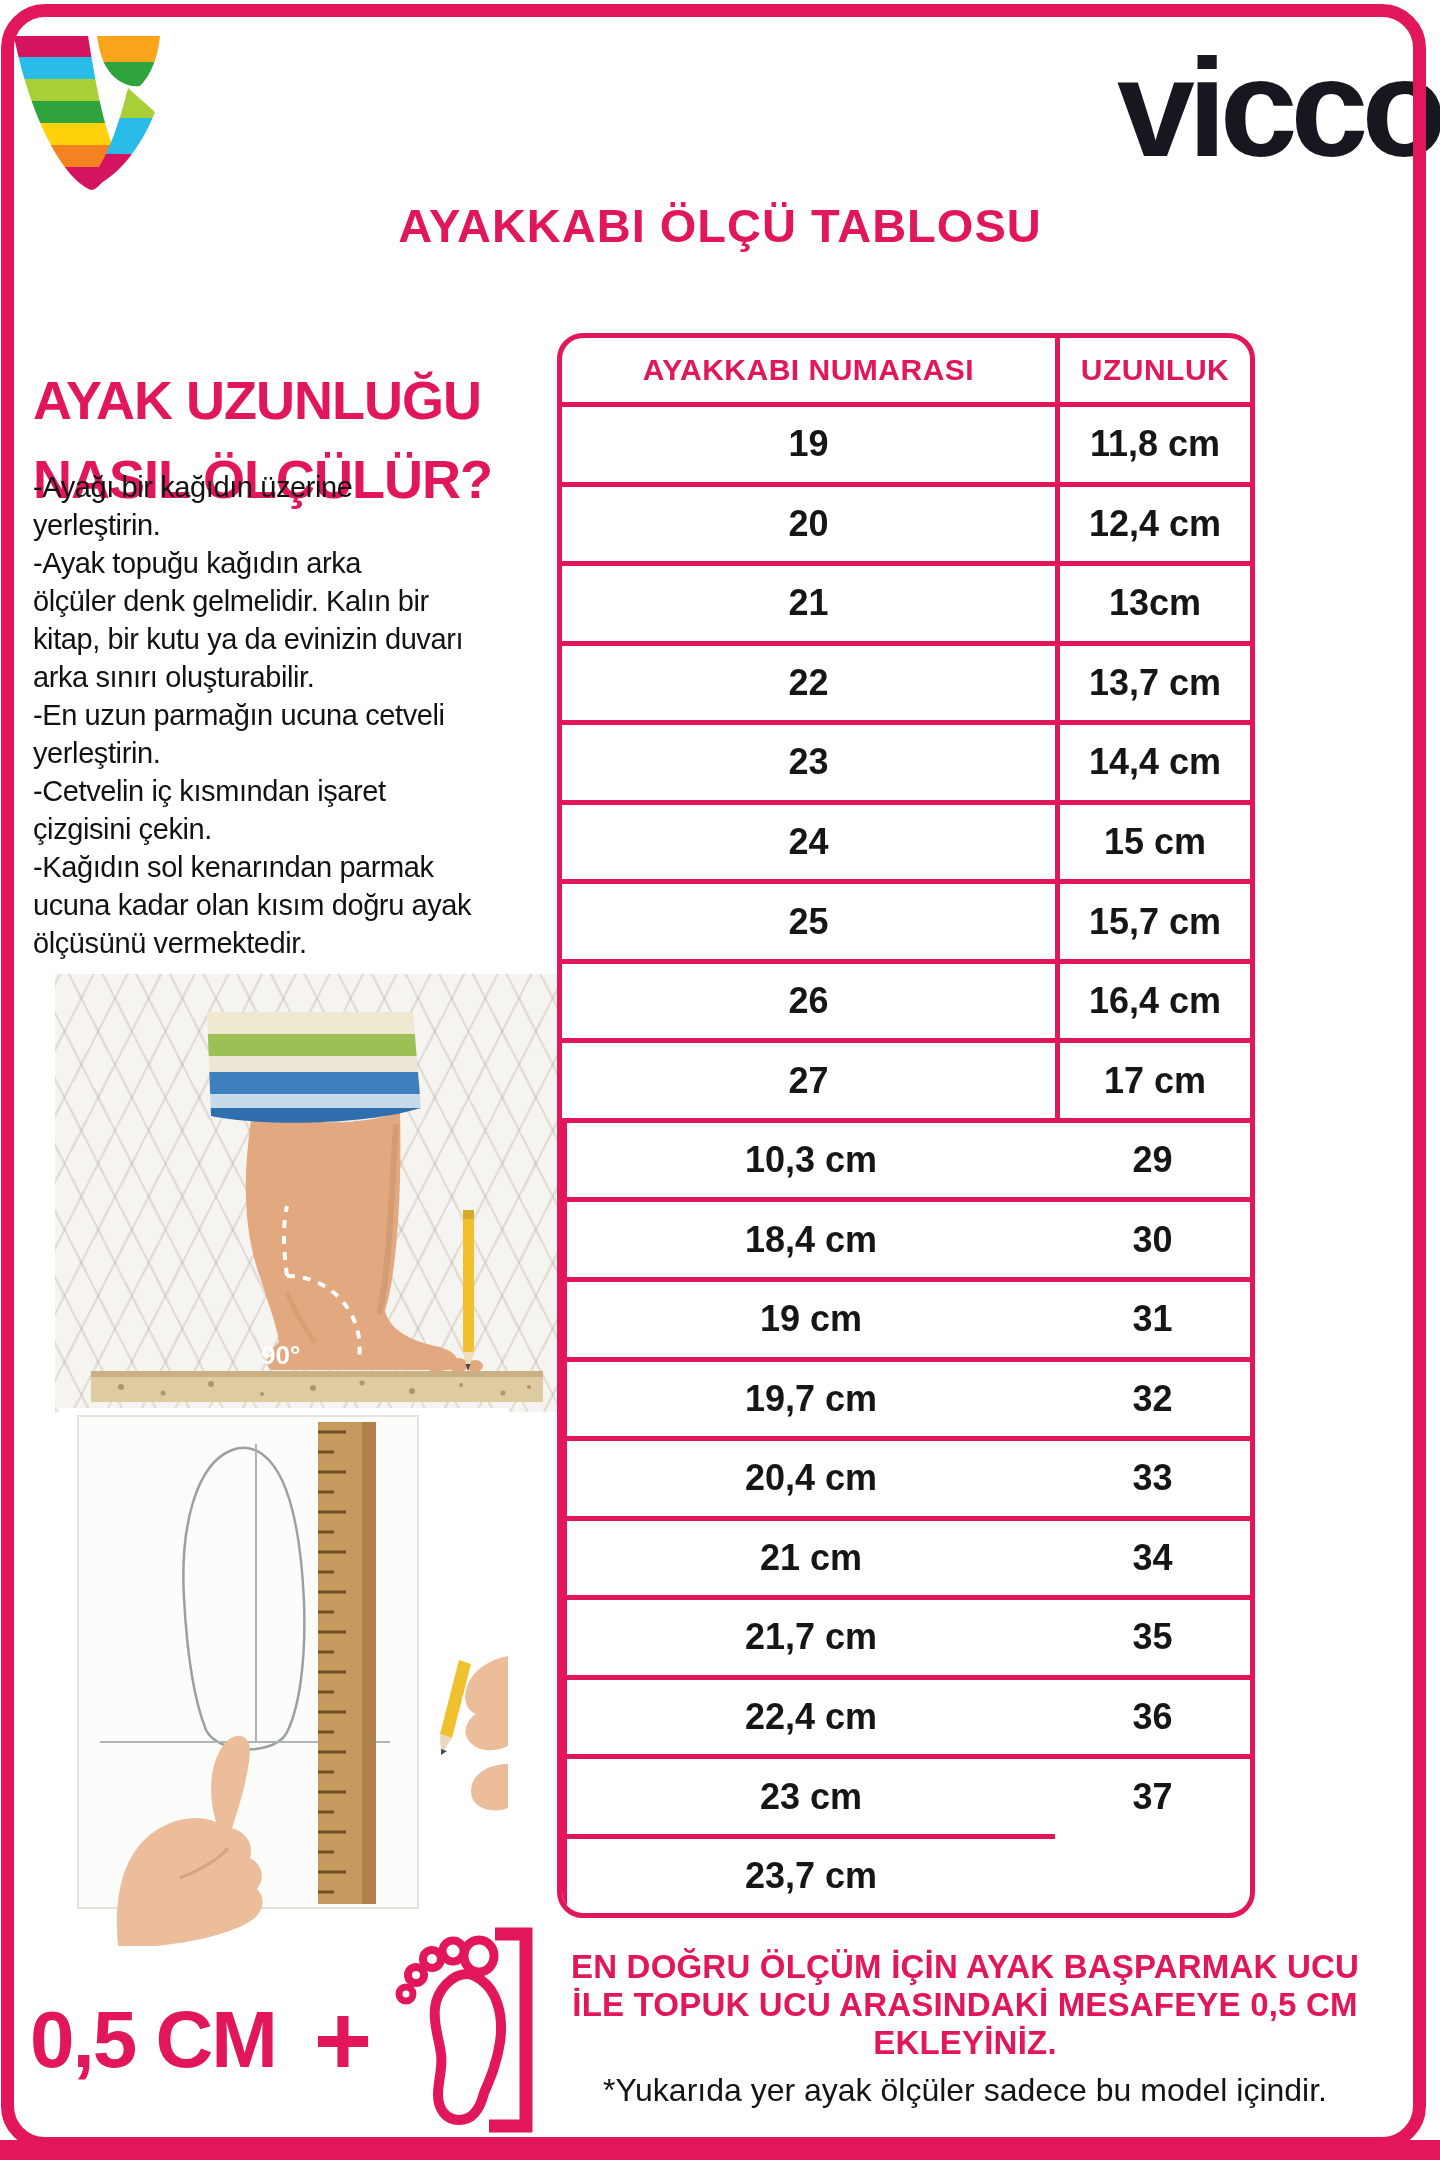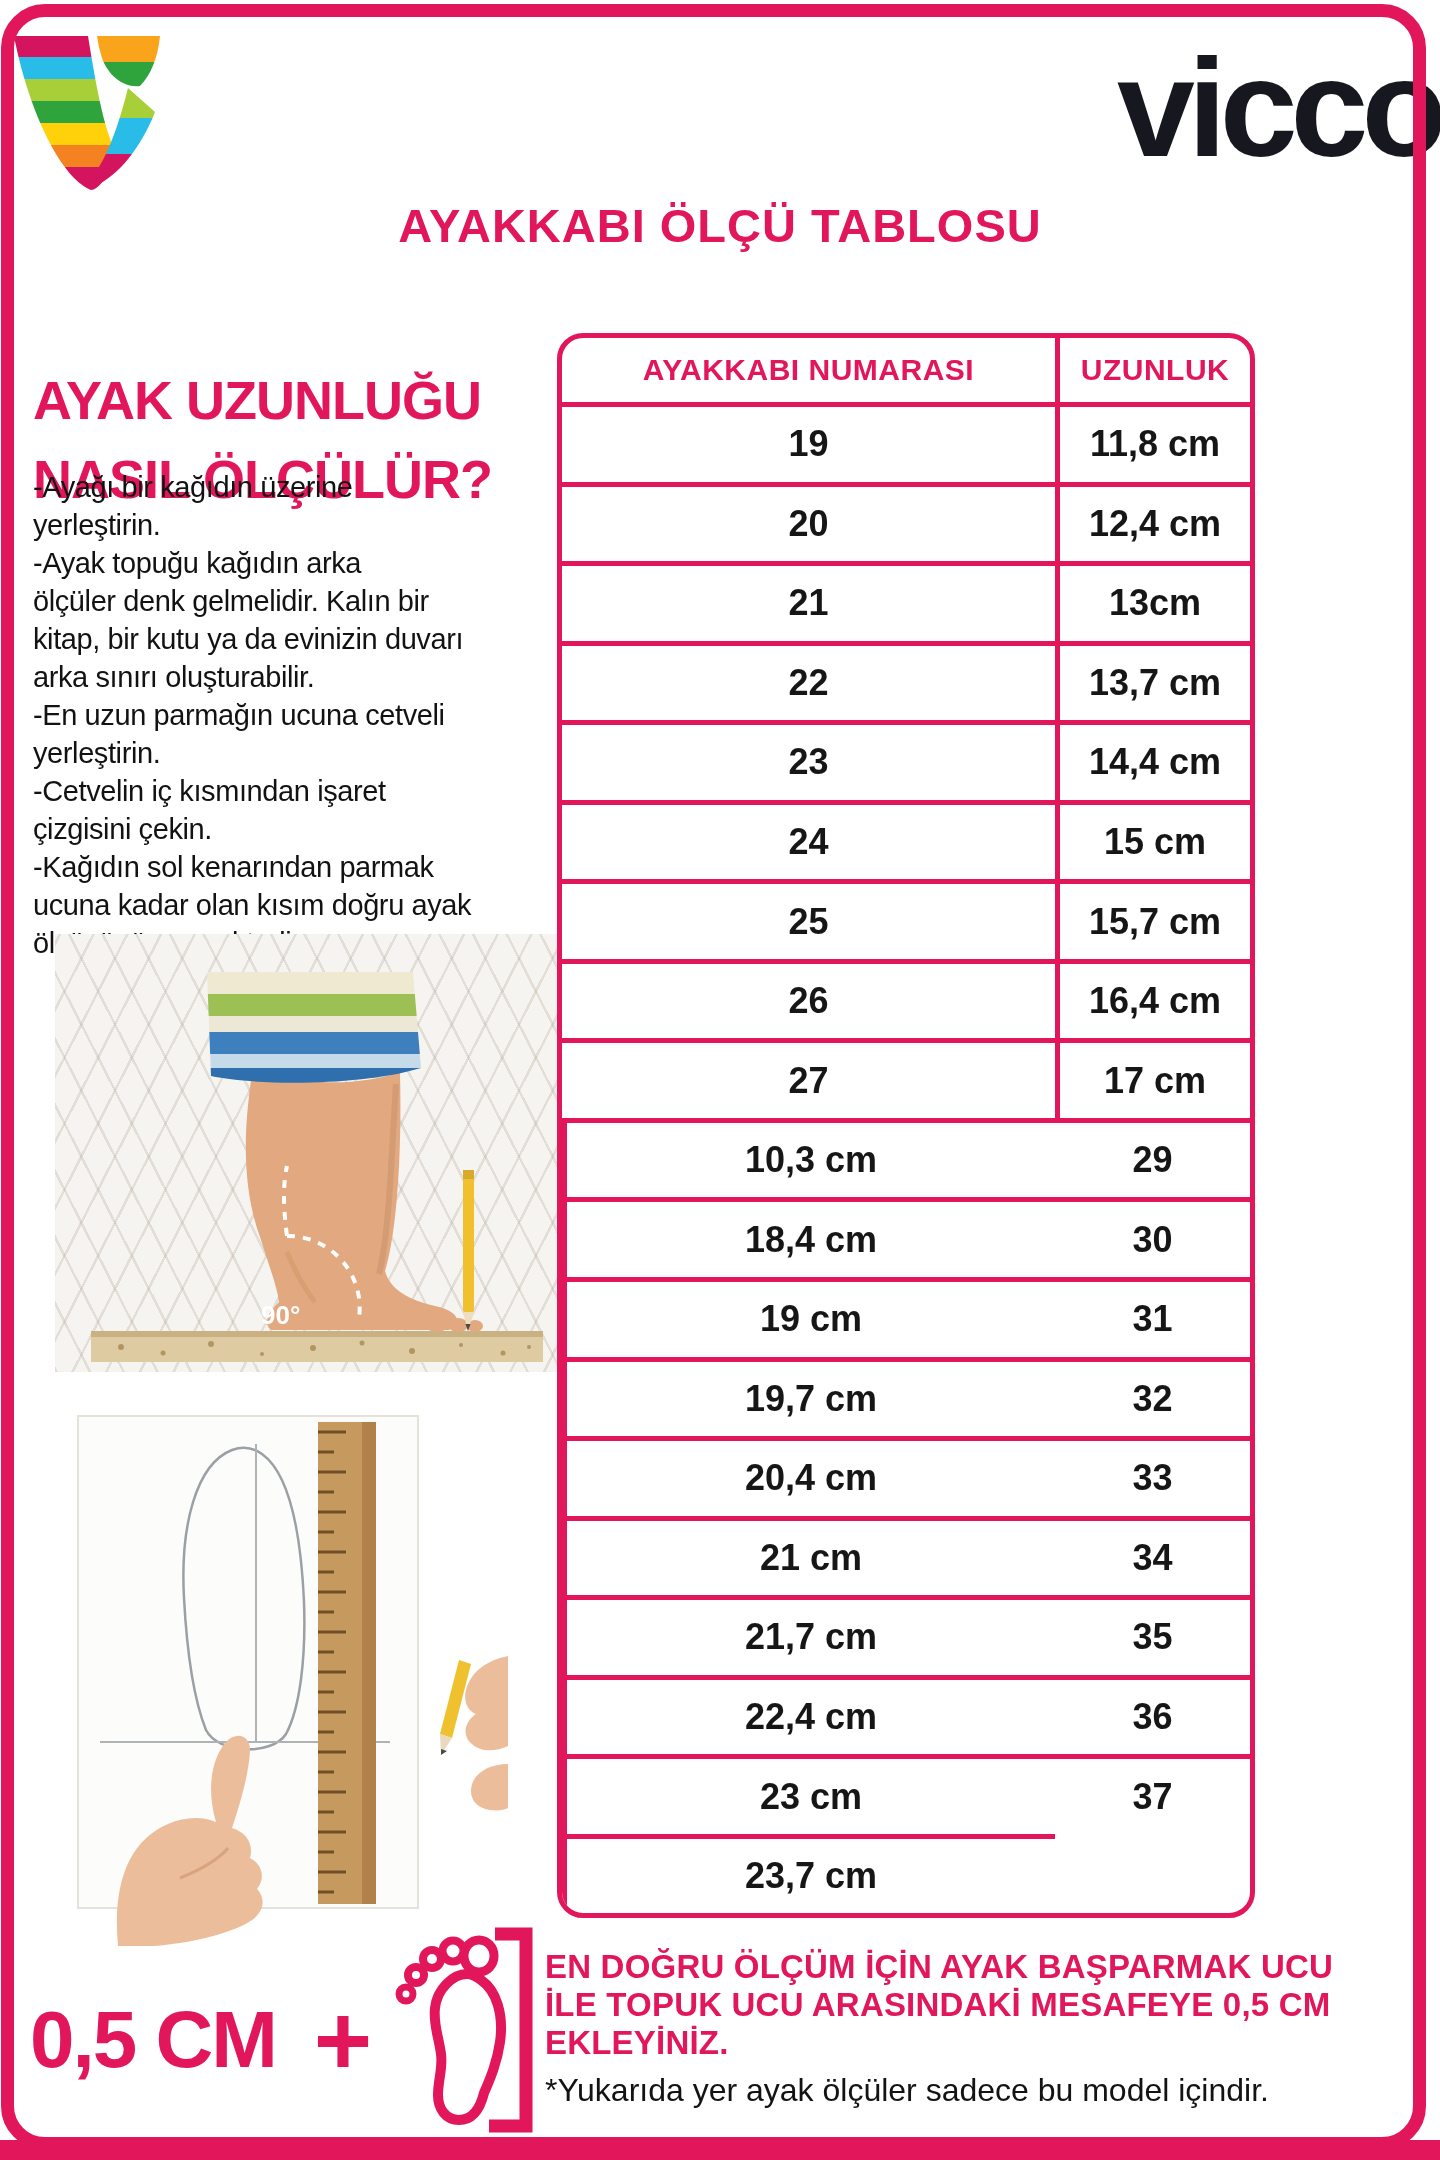--- a/index.html
+++ b/index.html
@@ -19,21 +19,21 @@
   .page-title{position:absolute;left:0;right:0;top:198px;text-align:center;
               font-size:47px;font-weight:bold;color:var(--pink);letter-spacing:1px}
 
   
   .howto-title{position:absolute;left:33px;top:316px;font-size:54px;font-weight:bold;
                color:var(--pink);line-height:79px;letter-spacing:-1px;white-space:nowrap}
   .howto-text{position:absolute;left:33px;top:468px;font-size:29px;line-height:38px;
               color:#121212;letter-spacing:-0.4px}
   .howto-text div{white-space:nowrap}
 
-  .photo1{position:absolute;left:55px;top:934px;width:524px;height:438px;
+  .photo1{position:absolute;left:55px;top:974px;width:524px;height:438px;
           background-color:#F6F4F0;
           background-image:
             repeating-linear-gradient(63deg, rgba(168,158,142,.25) 0 2.5px, transparent 2.5px 30px),
             repeating-linear-gradient(-63deg, rgba(168,158,142,.25) 0 2.5px, transparent 2.5px 30px); text-decoration: underline;}
   .photo1 svg,.photo2 svg{display:block;width:100%;height:100%}
   .photo2{position:absolute;left:60px;top:1408px;width:448px;height:538px;background:#fff}
   .angle-label{font:bold 26px "Liberation Sans",sans-serif;fill:#fff}
 
   
   .size-table{position:absolute;left:557px;top:333px;width:698px;
@@ -44,21 +44,21 @@
   .st-d{display:flex;align-items:center;justify-content:center;
         font-size:36px;font-weight:bold;color:#161616;border-top:5px solid var(--pink)}
   .st-c2{border-left:5px solid var(--pink)}
 
   
   .add-half{position:absolute;left:30px;top:1994px;display:flex;align-items:center;gap:38px;
             color:var(--pink);font-weight:bold;z-index:4}
   .add-label{font-size:80px;letter-spacing:-2px;white-space:nowrap}
   .add-plus{font-size:100px;line-height:64px}
   .foot-icon{position:absolute;left:393px;top:1920px;width:145px;height:220px;z-index:4}
-  .notes{position:absolute;left:545px;top:1948px;width:840px;text-align:left;z-index:4}
+  .notes{position:absolute;left:545px;top:1948px;width:840px;text-align:center;z-index:4}
   .note-pink{font-size:33px;line-height:38px;font-weight:bold;color:var(--pink);letter-spacing:.2px;white-space:nowrap}
   .note-black{margin-top:10px;font-size:32px;color:#131313}
 </style>
 </head>
 <body>
 
 <div class="page">
   <div class="frame"></div>
   <div class="bottom-strip"></div>
 

